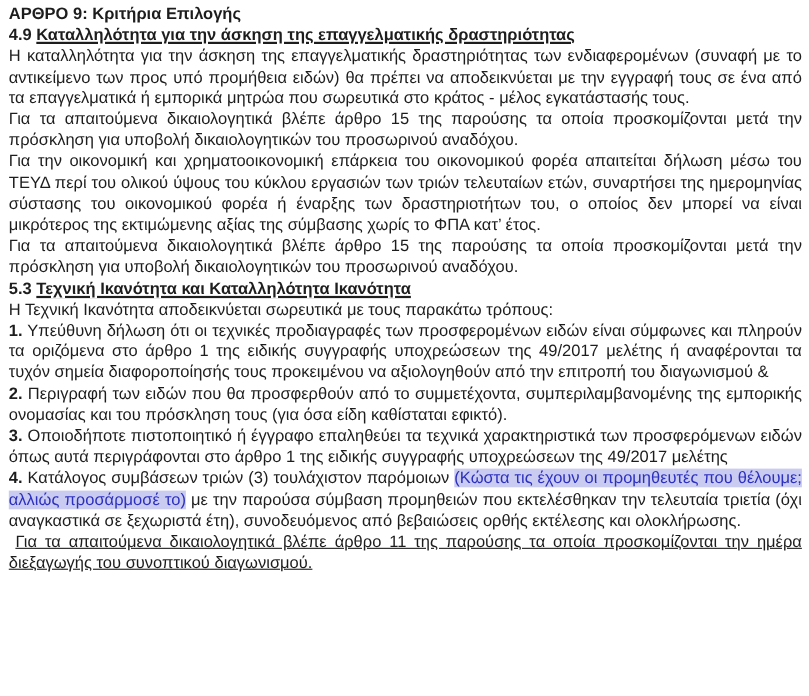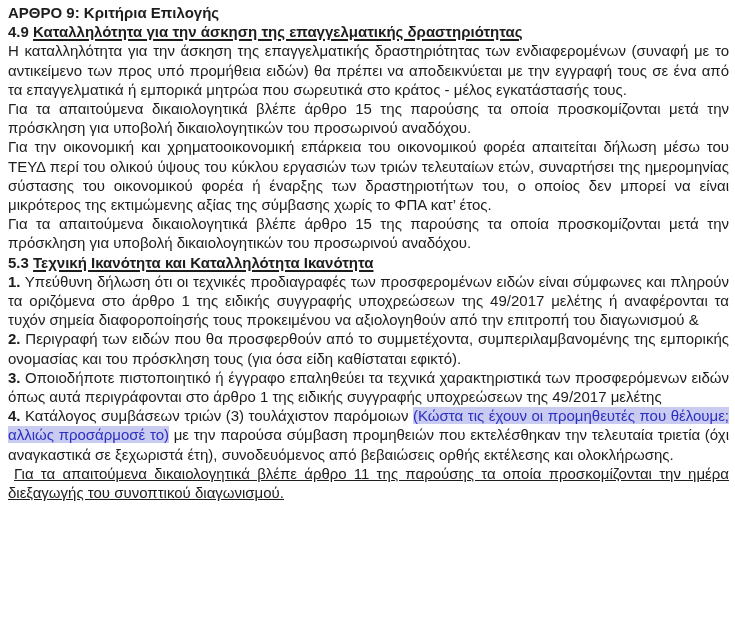--- a/index.html
+++ b/index.html
@@ -50,19 +50,20 @@
 
 <div class="doc">
   <div>
       <p class="para"><span class="run-bold">ΑΡΘΡΟ 9: Κριτήρια Επιλογής</span></p>
       <p class="para"><span class="run-bold">4.9 </span><span class="run-bold run-underline">Καταλληλότητα για την άσκηση της επαγγελματικής δραστηριότητας</span></p>
       <p class="para"><span>Η καταλληλότητα για την άσκηση της επαγγελματικής δραστηριότητας των ενδιαφερομένων (συναφή με το αντικείμενο των προς υπό προμήθεια ειδών) θα πρέπει να αποδεικνύεται με την εγγραφή τους σε ένα από τα επαγγελματικά ή εμπορικά μητρώα που σωρευτικά στο κράτος - μέλος εγκατάστασής τους.</span></p>
       <p class="para"><span>Για τα απαιτούμενα δικαιολογητικά βλέπε άρθρο 15 της παρούσης τα οποία προσκομίζονται μετά την πρόσκληση για υποβολή δικαιολογητικών του προσωρινού αναδόχου.</span></p>
       <p class="para"><span>Για την οικονομική και χρηματοοικονομική επάρκεια του οικονομικού φορέα απαιτείται δήλωση μέσω του ΤΕΥΔ περί του ολικού ύψους του κύκλου εργασιών των τριών τελευταίων ετών, συναρτήσει της ημερομηνίας σύστασης του οικονομικού φορέα ή έναρξης των δραστηριοτήτων του, ο οποίος δεν μπορεί να είναι μικρότερος της εκτιμώμενης αξίας της σύμβασης χωρίς το ΦΠΑ κατ’ έτος.</span></p>
       <p class="para"><span>Για τα απαιτούμενα δικαιολογητικά βλέπε άρθρο 15 της παρούσης τα οποία προσκομίζονται μετά την πρόσκληση για υποβολή δικαιολογητικών του προσωρινού αναδόχου.</span></p>
       <p class="para"><span class="run-bold">5.3 </span><span class="run-bold run-underline">Τεχνική Ικανότητα και Καταλληλότητα Ικανότητα</span></p>
+      <p class="para"><span>Η Τεχνική Ικανότητα αποδεικνύεται σωρευτικά με τους παρακάτω τρόπους:</span></p>
       <p class="para"><span class="run-bold">1.</span><span> Υπεύθυνη δήλωση ότι οι τεχνικές προδιαγραφές των προσφερομένων ειδών είναι σύμφωνες και πληρούν τα οριζόμενα στο άρθρο 1 της ειδικής συγγραφής υποχρεώσεων της 49/2017 μελέτης ή αναφέρονται τα τυχόν σημεία διαφοροποίησής τους προκειμένου να αξιολογηθούν από την επιτροπή του διαγωνισμού &amp;</span></p>
       <p class="para"><span class="run-bold">2.</span><span> Περιγραφή των ειδών που θα προσφερθούν από το συμμετέχοντα, συμπεριλαμβανομένης της εμπορικής ονομασίας και του πρόσκληση τους (για όσα είδη καθίσταται εφικτό).</span></p>
       <p class="para"><span class="run-bold">3.</span><span> Οποιοδήποτε πιστοποιητικό ή έγγραφο επαληθεύει τα τεχνικά χαρακτηριστικά των προσφερόμενων ειδών όπως αυτά περιγράφονται στο άρθρο 1 της ειδικής συγγραφής υποχρεώσεων της 49/2017 μελέτης</span></p>
       <p class="para"><span class="run-bold">4.</span><span> Κατάλογος συμβάσεων τριών (3) τουλάχιστον παρόμοιων </span><span class="run-highlight">(Κώστα τις έχουν οι προμηθευτές που θέλουμε; αλλιώς προσάρμοσέ το)</span><span> με την παρούσα σύμβαση προμηθειών που εκτελέσθηκαν την τελευταία τριετία (όχι αναγκαστικά σε ξεχωριστά έτη), συνοδευόμενος από βεβαιώσεις ορθής εκτέλεσης και ολοκλήρωσης.</span></p>
       <p class="para indent"><span>Για τα απαιτούμενα δικαιολογητικά βλέπε άρθρο 11 της παρούσης τα οποία προσκομίζονται την ημέρα διεξαγωγής του συνοπτικού διαγωνισμού.</span></p>
     </div>
 </div>
 
 </body></html>

